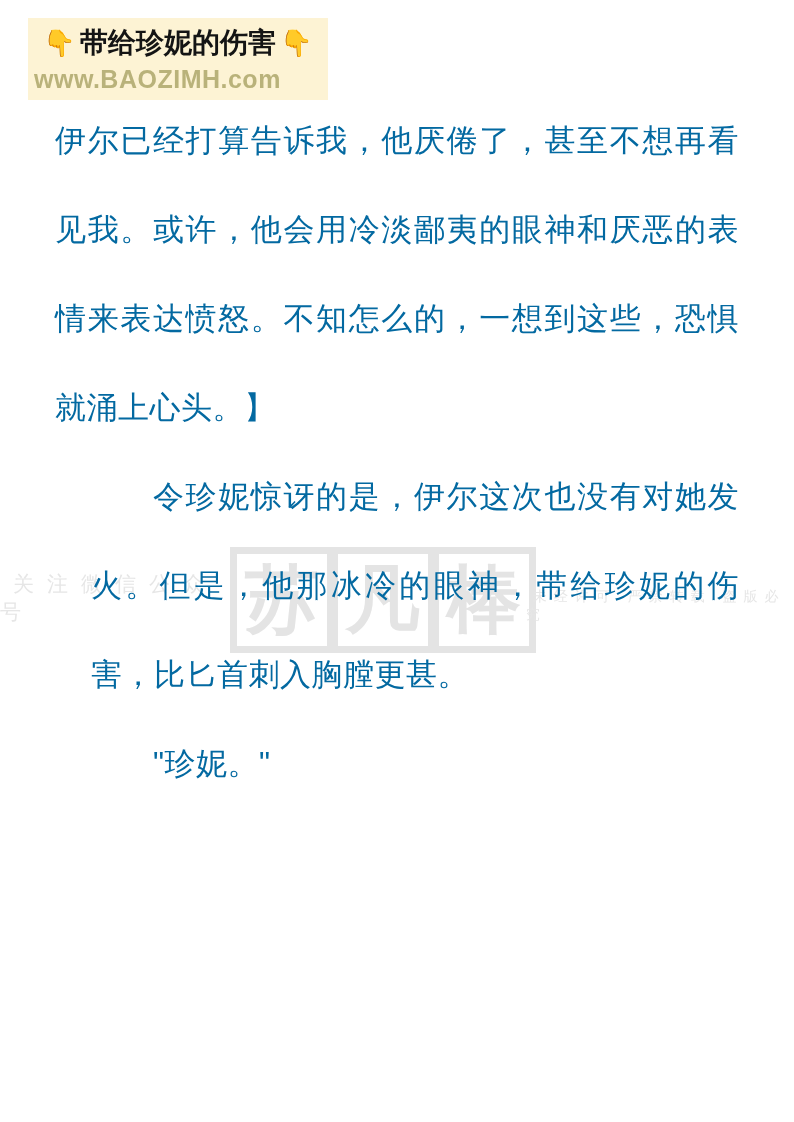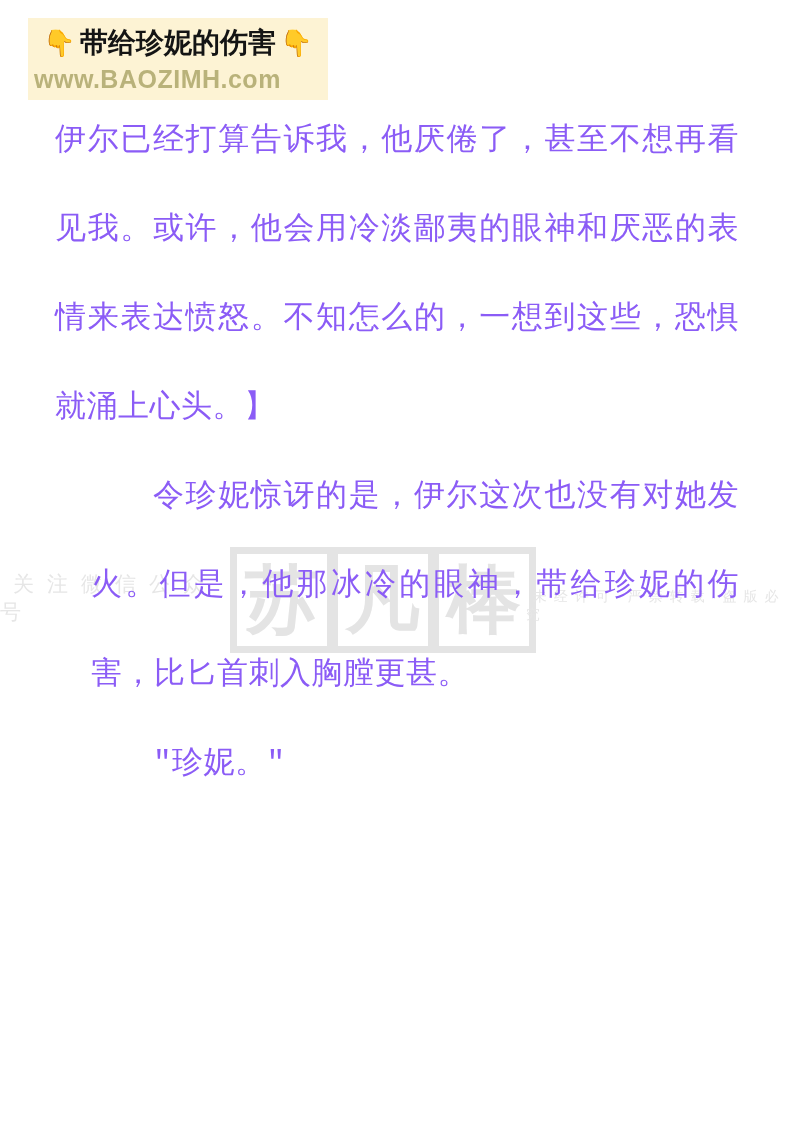--- a/index.html
+++ b/index.html
@@ -59,26 +59,26 @@
     left: 0;
     top: 96px;
     width: 794px;
     padding: 0 55px;
     box-sizing: border-box;
     z-index: 3;
   }
   .para {
     font-size: 31px;
     line-height: 89px;
-    color: #8b5cf6;
+    color: #0369a1;
     letter-spacing: 0.5px;
     text-align: justify;
     text-justify: inter-character;
     margin: 0;
-    font-family: Liberation Mono, monospace;
+    font-family: Liberation Sans, sans-serif;
   }
   .para.indent {
     text-indent: 62px;
     margin-left: 36px;
   }
   .para.noj {
     text-align: left;
   }
 
   

